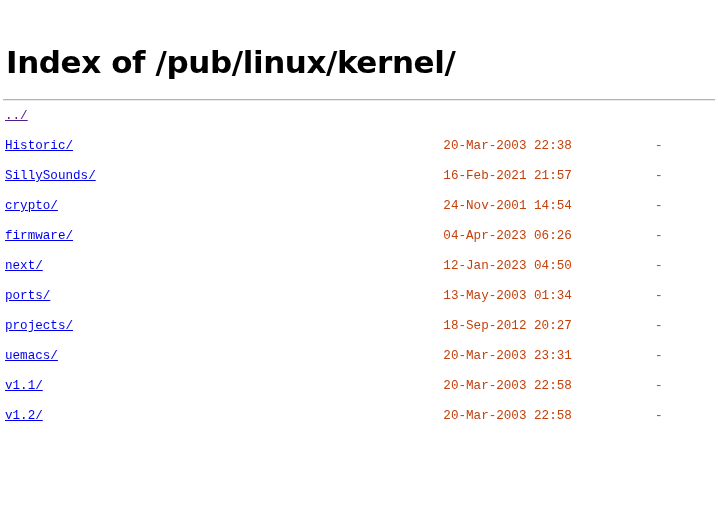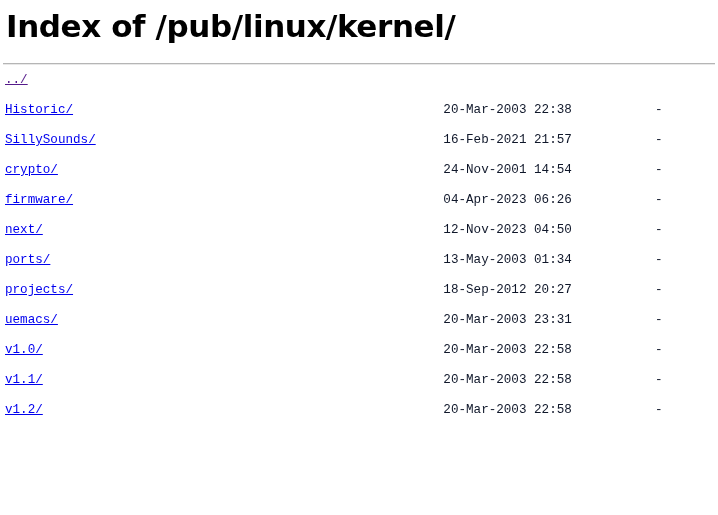--- a/index.html
+++ b/index.html
@@ -14,20 +14,21 @@
     overflow: hidden;
     font-family: "Liberation Serif", serif;
     color: #000000;
   }
   .page {
     position: relative;
     width: 718px;
     height: 382px;
     padding: 0;
     box-sizing: border-box;
+    margin-top: 36px;
   }
   h1.page-title {
     font-family: "DejaVu Sans", "Liberation Sans", sans-serif;
     font-size: 31px;
     font-weight: bold;
     letter-spacing: -0.4px;
     line-height: 36px;
     margin: 0;
     padding: 8px 0 0 6px;
     color: #000000;
@@ -51,41 +52,40 @@
     letter-spacing: 0px;
   }
   pre.listing a {
     color: #0000ee;
     text-decoration: underline;
   }
   pre.listing a.visited {
     color: #551a8b;
   }
   .row { display: block; }
-  .meta { color: #0f172a; }
+  .meta { color: #c2410c; }
 </style>
 </head>
 <body>
 
 <div class="page">
 
   <h1 class="page-title">Index of /pub/linux/kernel/</h1>
 
   <hr class="rule">
 
   <pre class="listing" id="listing"><span class="row"><a href="#" class="visited">../</a><span class="meta"></span></span>
 <span class="row"><a href="#" class="">Historic/</a><span class="meta">                                                 20-Mar-2003 22:38           -</span></span>
 <span class="row"><a href="#" class="">SillySounds/</a><span class="meta">                                              16-Feb-2021 21:57           -</span></span>
 <span class="row"><a href="#" class="">crypto/</a><span class="meta">                                                   24-Nov-2001 14:54           -</span></span>
 <span class="row"><a href="#" class="">firmware/</a><span class="meta">                                                 04-Apr-2023 06:26           -</span></span>
-<span class="row"><a href="#" class="">next/</a><span class="meta">                                                     12-Nov-2023 04:50           -</span></span>
+<span class="row"><a href="#" class="">next/</a><span class="meta">                                                     12-Jan-2023 04:50           -</span></span>
 <span class="row"><a href="#" class="">ports/</a><span class="meta">                                                    13-May-2003 01:34           -</span></span>
 <span class="row"><a href="#" class="">projects/</a><span class="meta">                                                 18-Sep-2012 20:27           -</span></span>
 <span class="row"><a href="#" class="">uemacs/</a><span class="meta">                                                   20-Mar-2003 23:31           -</span></span>
-<span class="row"><a href="#" class="">v1.0/</a><span class="meta">                                                     20-Mar-2003 22:58           -</span></span>
 <span class="row"><a href="#" class="">v1.1/</a><span class="meta">                                                     20-Mar-2003 22:58           -</span></span>
 <span class="row"><a href="#" class="">v1.2/</a><span class="meta">                                                     20-Mar-2003 22:58           -</span></span>
 
 
 
 
 
 
 
 

